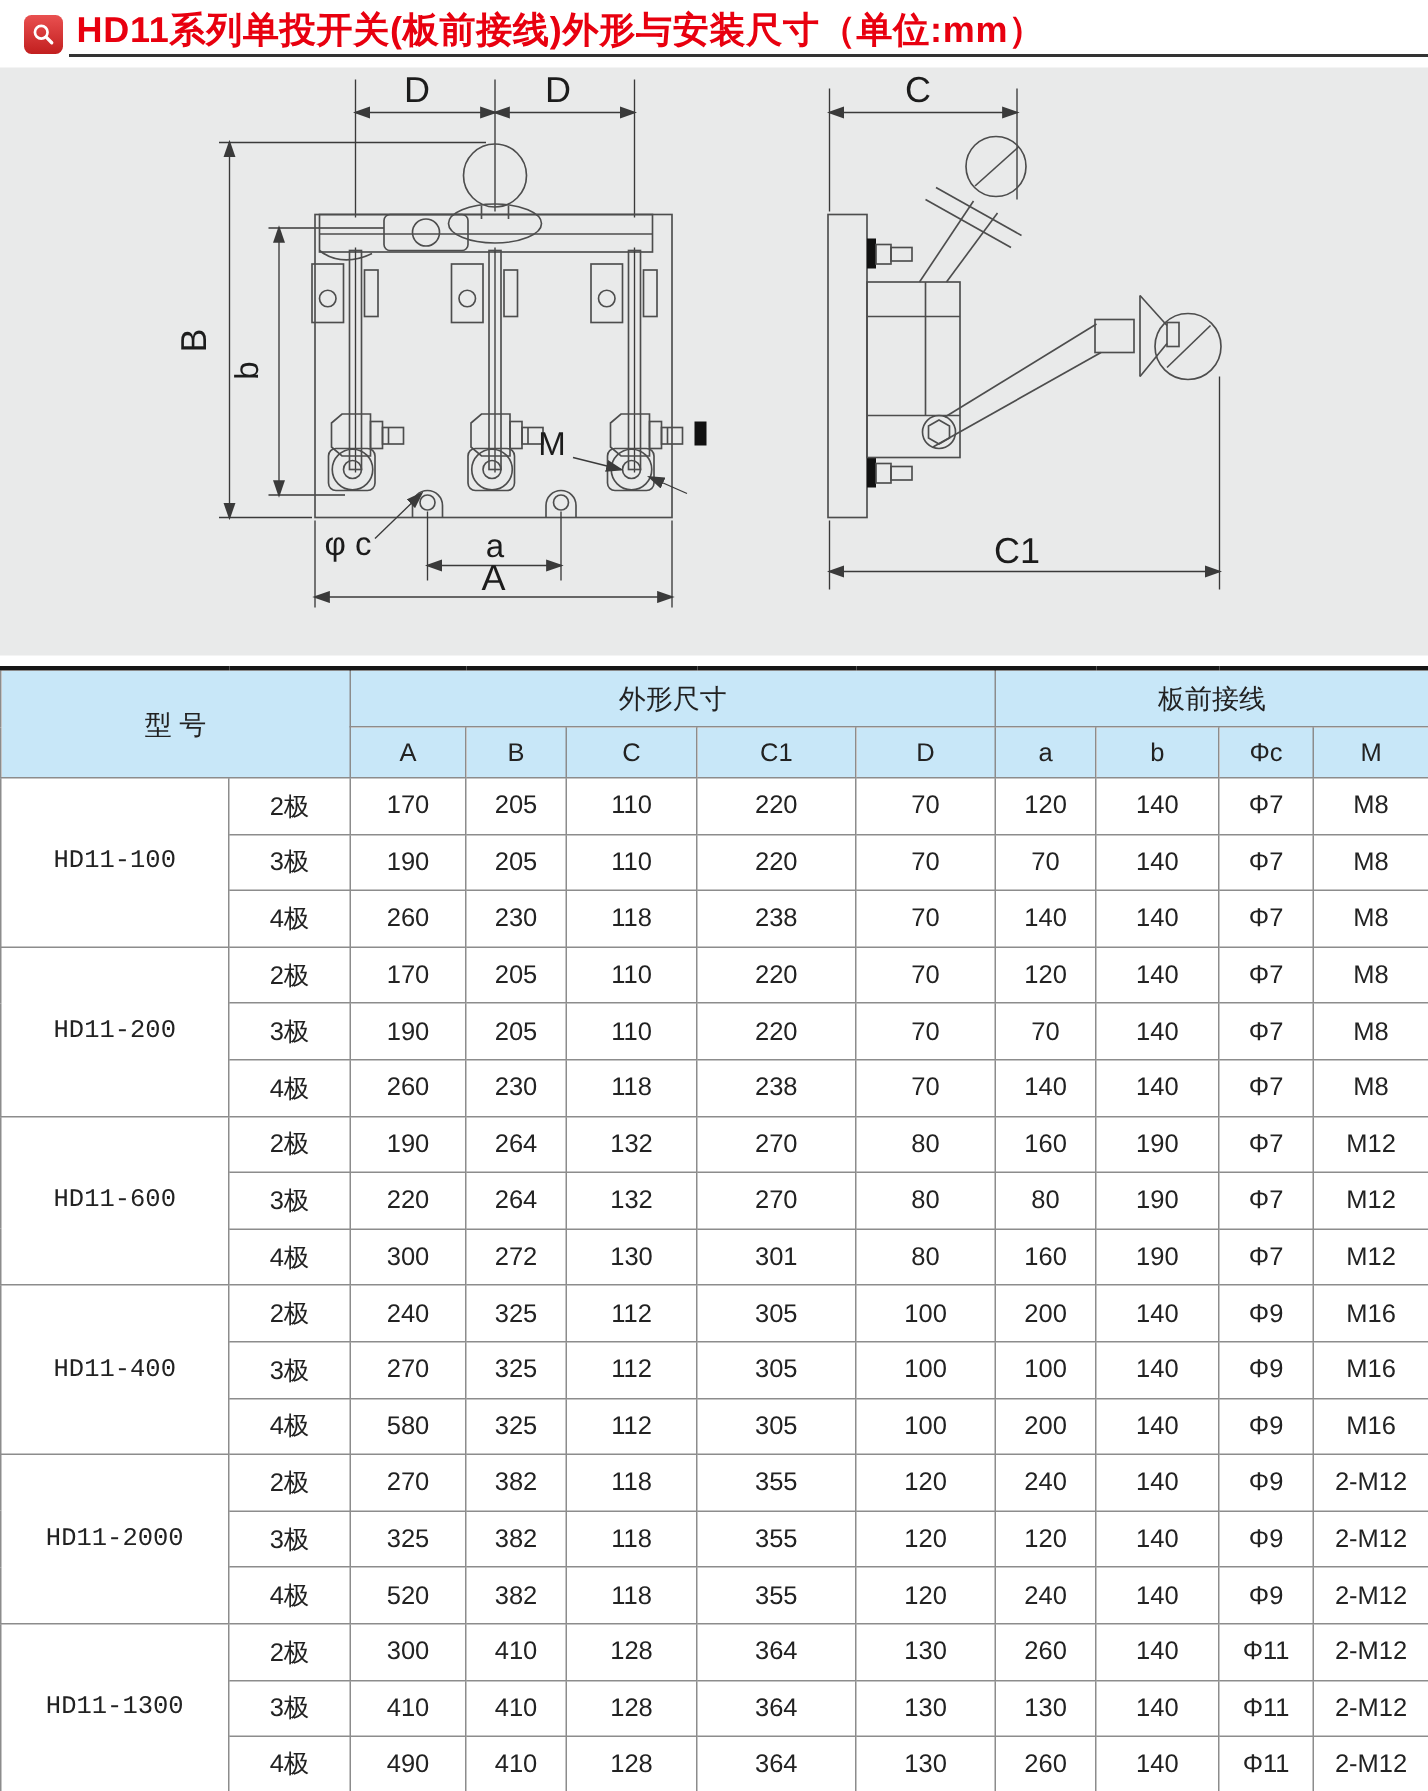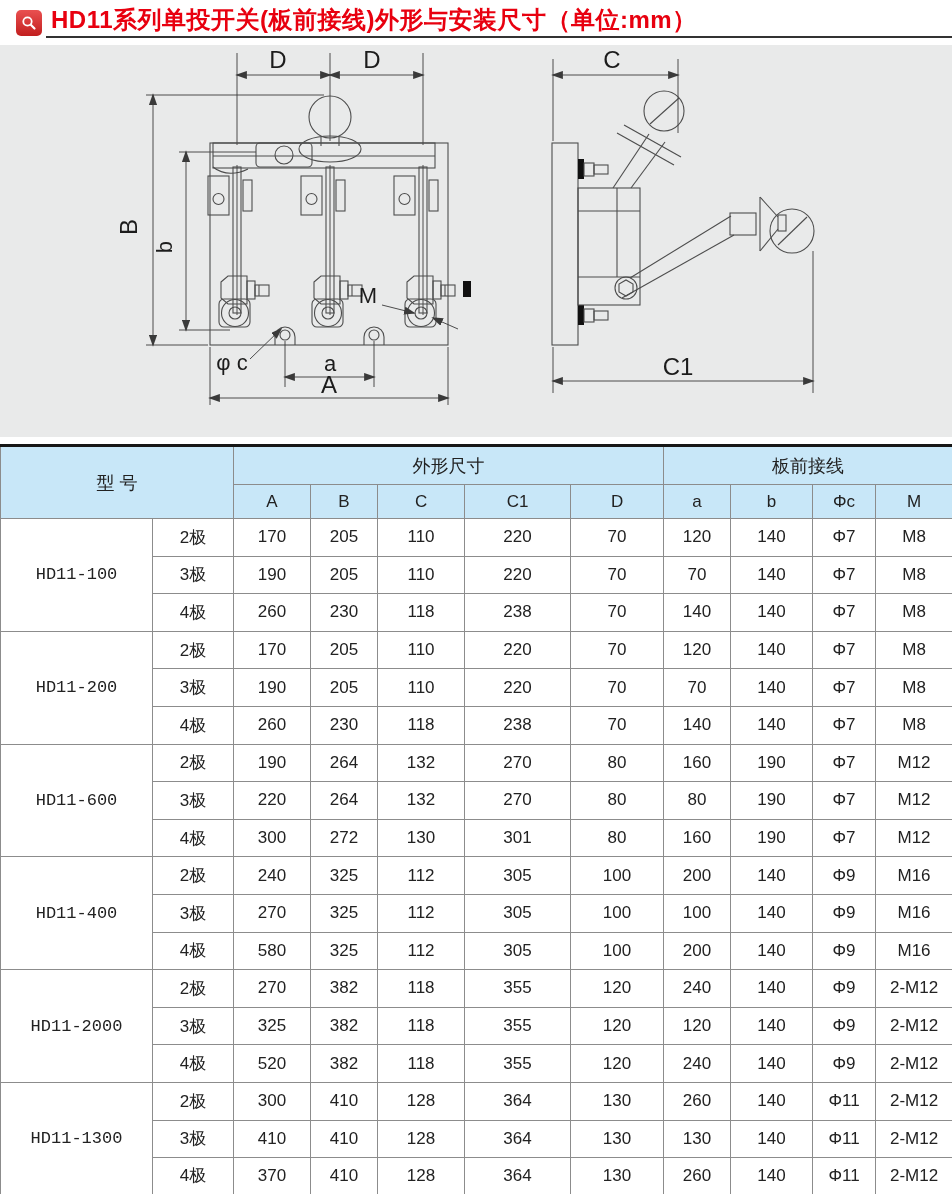--- a/index.html
+++ b/index.html
@@ -426,21 +426,21 @@
         <td>128</td>
         <td>364</td>
         <td>130</td>
         <td class="raise">130</td>
         <td>140</td>
         <td>Φ11</td>
         <td>2-M12</td>
       </tr>
       <tr>
         <td>4极</td>
-        <td>370</td>
+        <td>490</td>
         <td>410</td>
         <td>128</td>
         <td>364</td>
         <td>130</td>
         <td class="raise">260</td>
         <td>140</td>
         <td>Φ11</td>
         <td>2-M12</td>
       </tr>
     </tbody>

